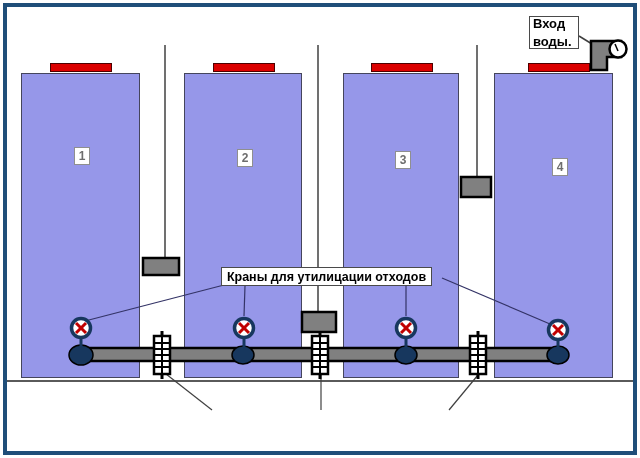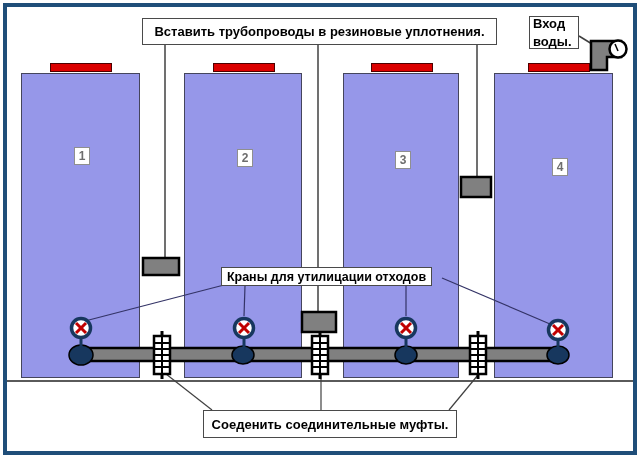--- a/index.html
+++ b/index.html
@@ -142,19 +142,17 @@
       <circle cx="618" cy="49" r="8.5" fill="#fff" stroke="#000" stroke-width="2.5"></circle>
       <line x1="615" y1="44" x2="618" y2="51" stroke="#000" stroke-width="1.5"></line>
     </g>
   </svg>
 
   <div class="numplate" style="left:74px;top:147px;">1</div>
   <div class="numplate" style="left:237px;top:149px;">2</div>
   <div class="numplate" style="left:395px;top:151px;">3</div>
   <div class="numplate" style="left:552px;top:158px;">4</div>
 
-  <div class="note note-top">Вставить трубопроводы в резиновые уплотнения.</div>
   <div class="note note-inlet">Вход воды.</div>
   <div class="note note-valves">Краны для утилицации отходов</div>
-  <div class="note note-couplings">Соеденить соединительные муфты.</div>
 
   <div class="frame"></div>
 </div>
 
 </body></html>

